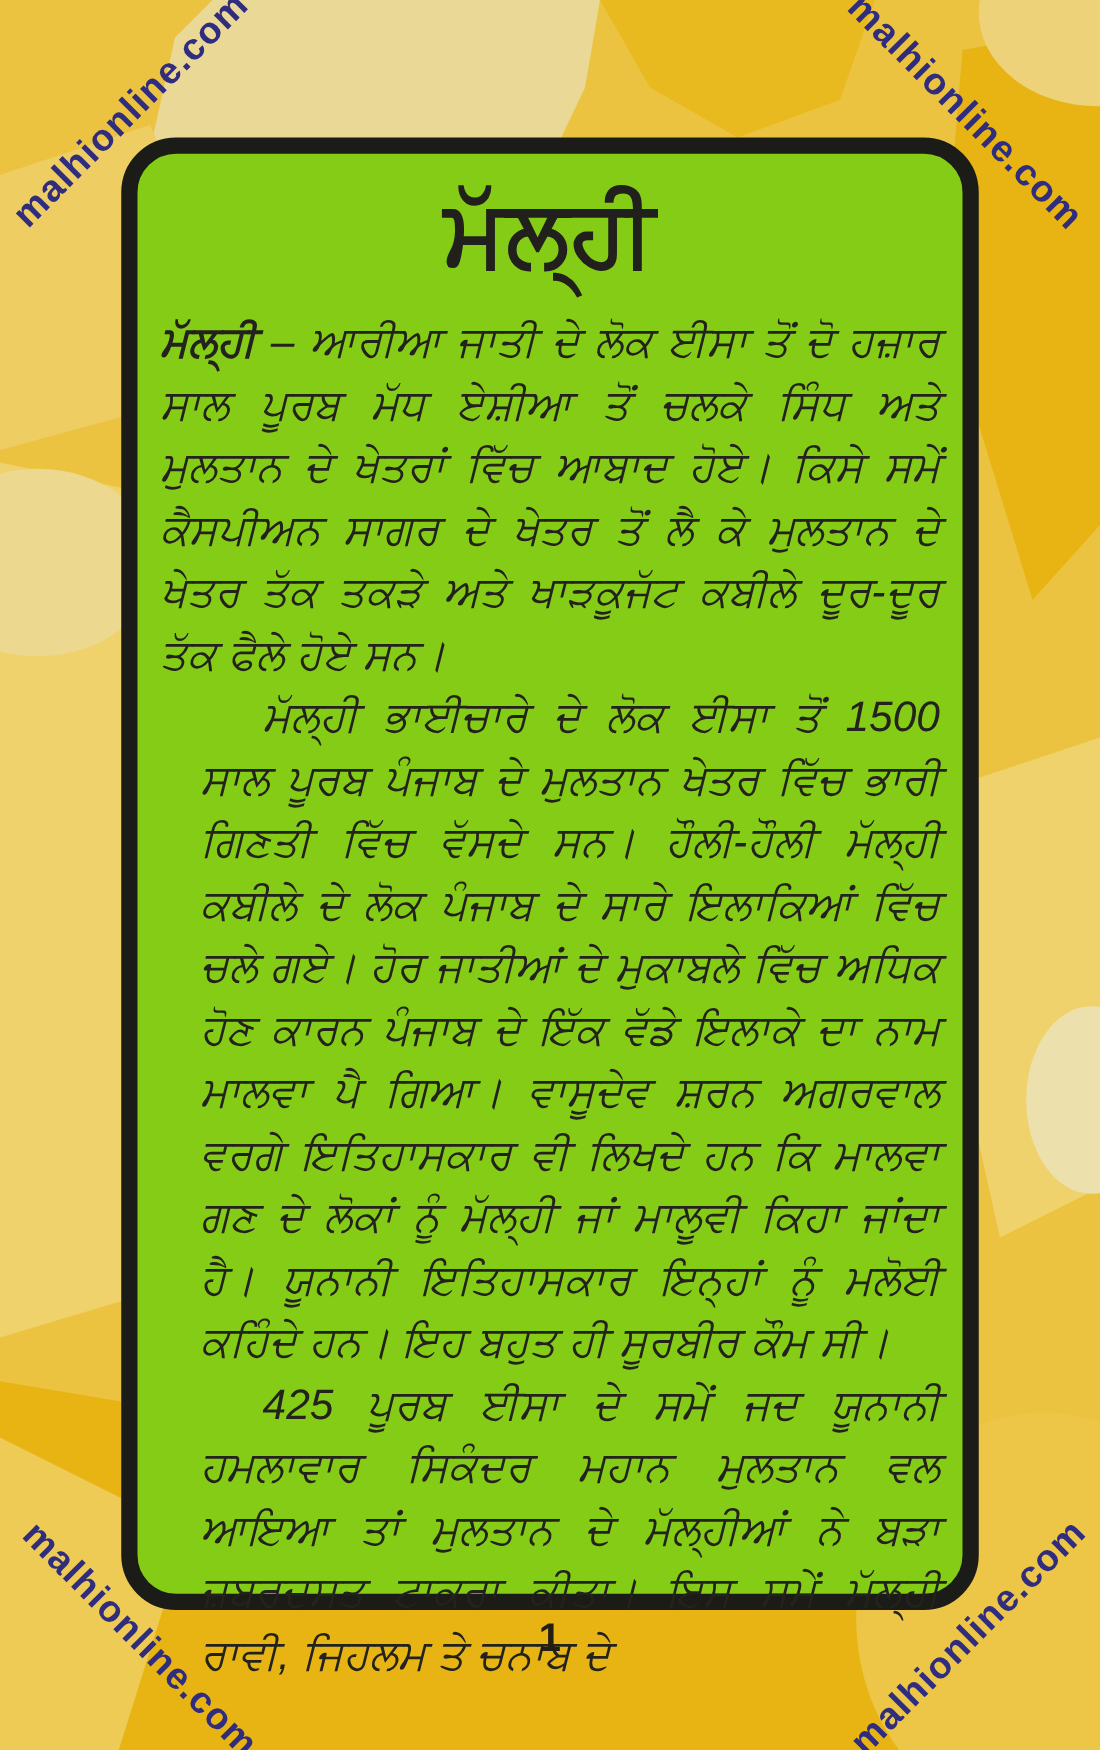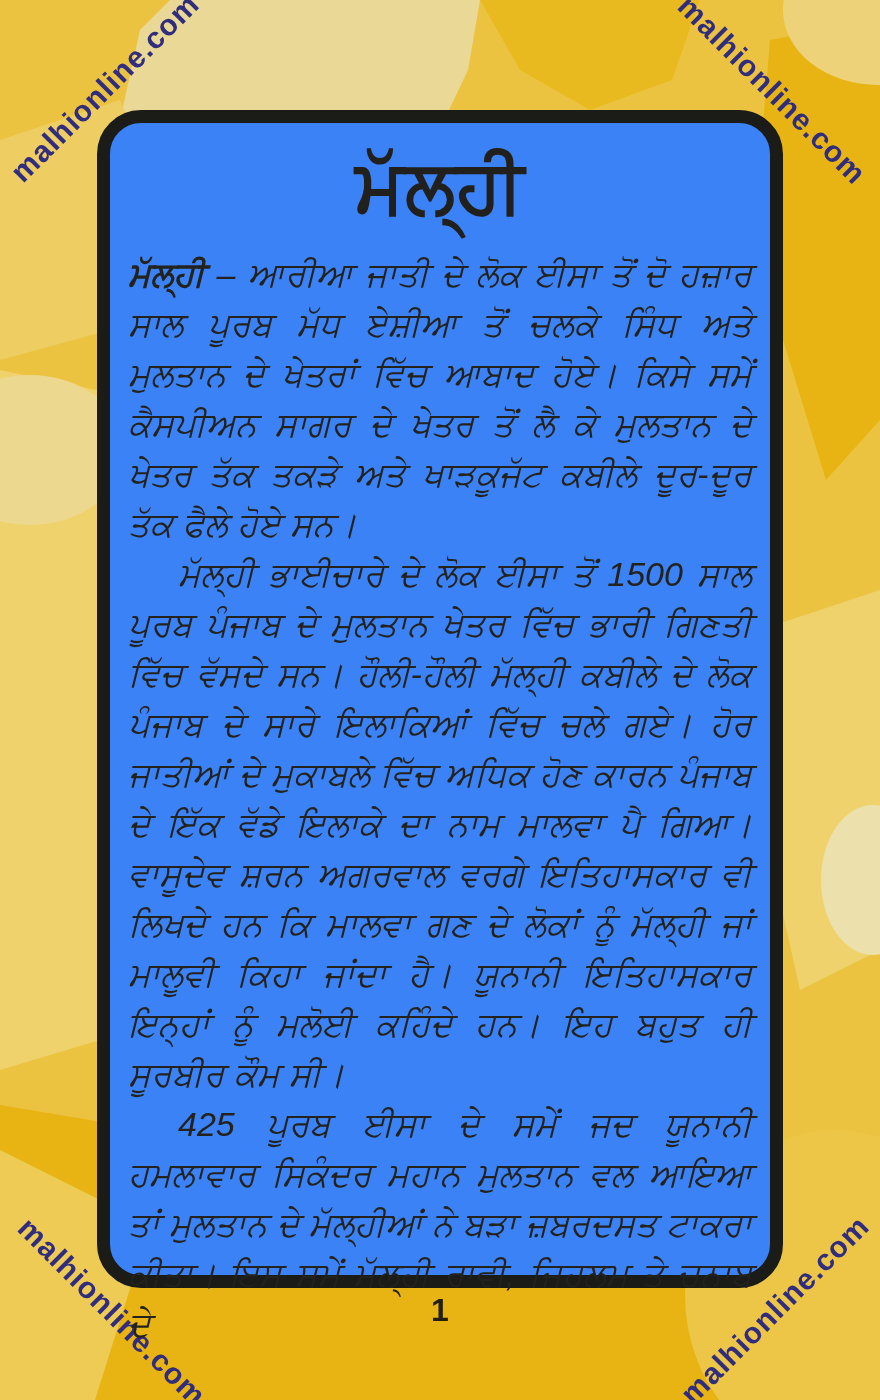--- a/index.html
+++ b/index.html
@@ -32,21 +32,21 @@
   .wm-tl{left:105px;top:88px;transform:translate(-50%,-50%) rotate(-45deg);}
   .wm-tr{left:772px;top:90px;transform:translate(-50%,-50%) rotate(45deg);}
   .wm-bl{left:112px;top:1312px;transform:translate(-50%,-50%) rotate(45deg);}
   .wm-br{left:775px;top:1310px;transform:translate(-50%,-50%) rotate(-45deg);}
   
   .card{
     position:absolute;
     left:97px;top:110px;
     width:686px;height:1178px;
     box-sizing:border-box;
-    background:#3b82f6;
+    background:#84cc16;
     border:13px solid #1b1b18;
     border-radius:44px;
     padding:8px 18px 0 18px;
   }
   .page-title{
     margin:0;
     text-align:center;
     font-size:74px;
     line-height:112px;
     font-weight:bold;
@@ -54,21 +54,21 @@
     letter-spacing:1px;
   }
   .body-text{
     margin-top:6px;
     color:#23221d;
     font-size:34px;
     line-height:50px;
     text-align:justify;
   }
   .para{margin:0;font-style:italic;}
-  .para.indent{text-indent:50px;}
+  .para.indent{text-indent:50px;margin-left:32px;}
   .lead-word{font-weight:bold;}
   .page-number{
     position:absolute;
     left:97px;top:1292px;
     width:686px;
     text-align:center;
     font-size:32px;
     font-weight:bold;
     color:#221f12;
   }

